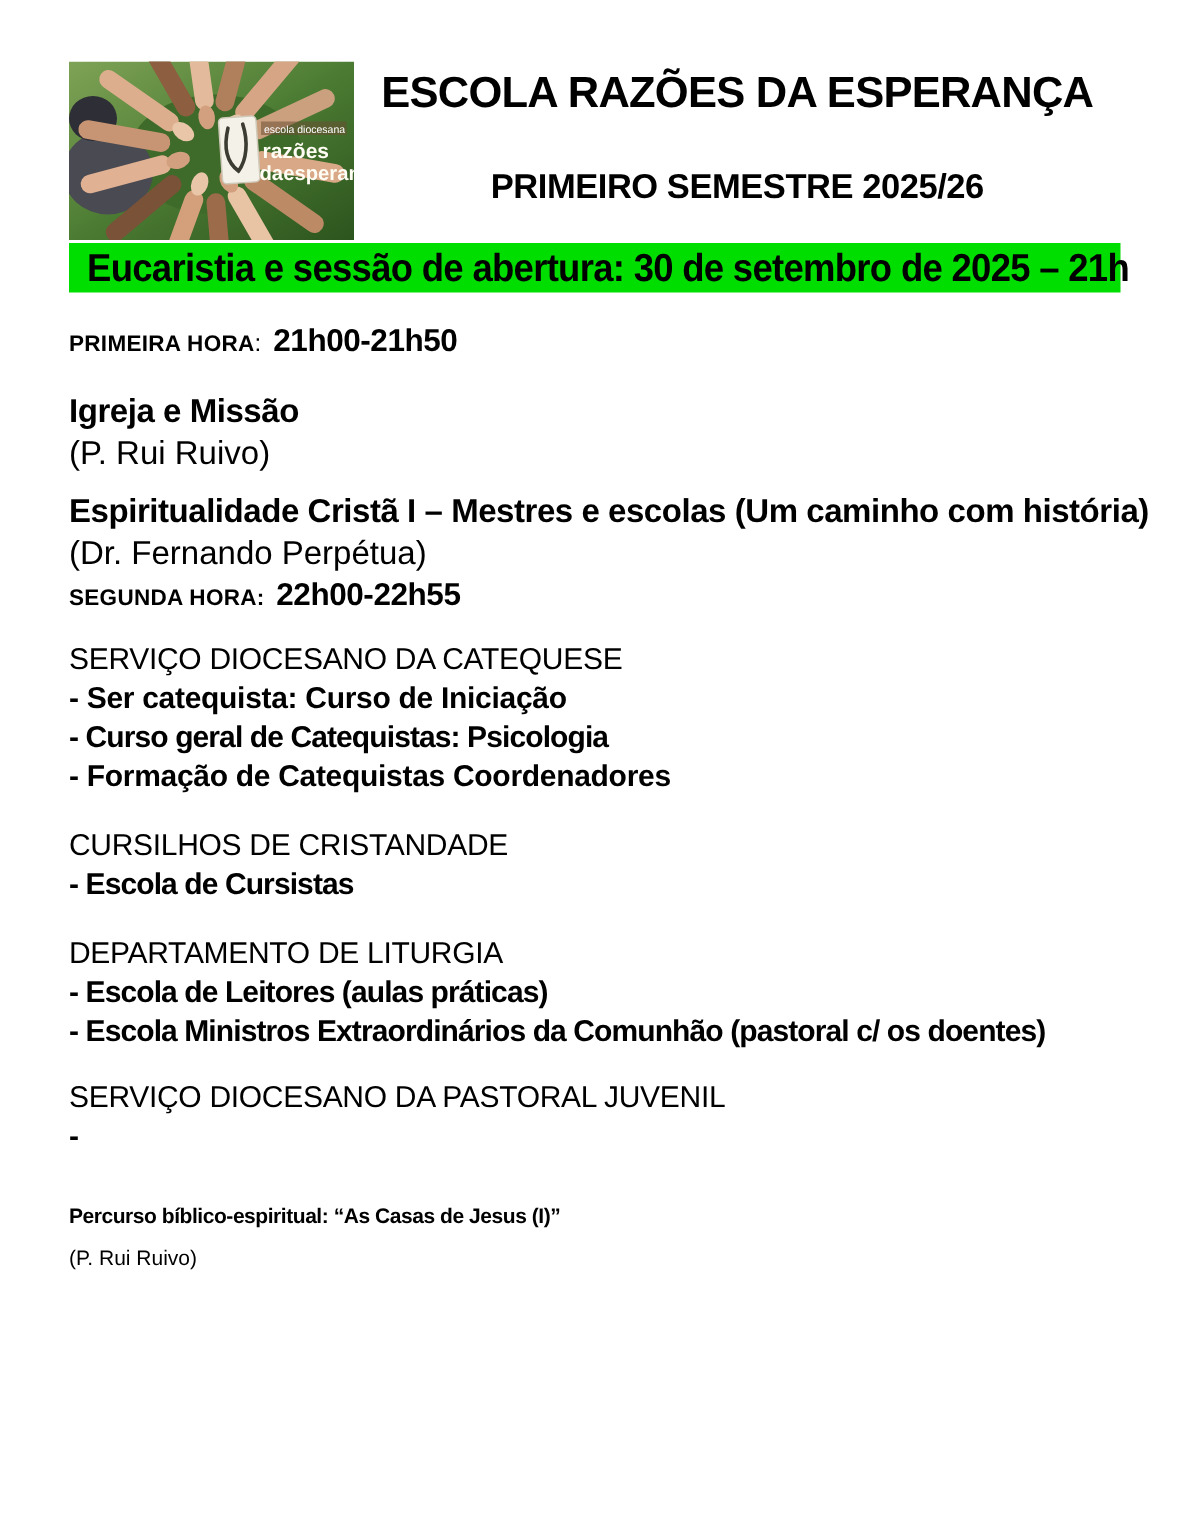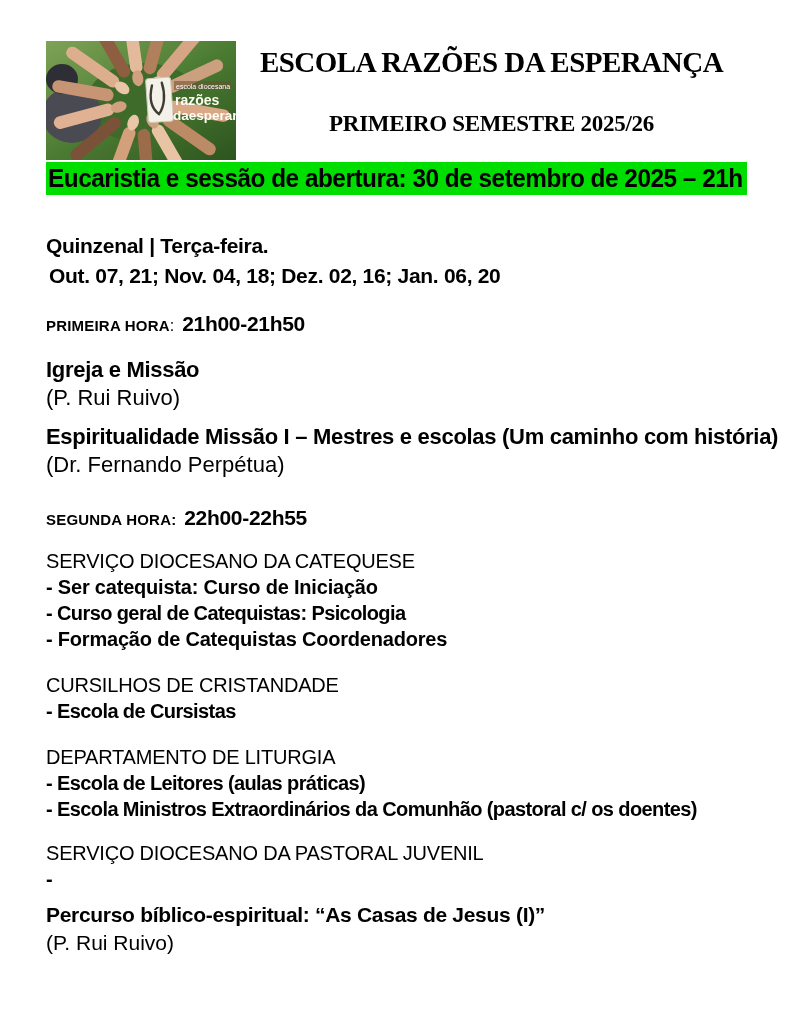--- a/index.html
+++ b/index.html
@@ -8,61 +8,61 @@
     width: 791px; height: 1024px; overflow: hidden;
     font-family: "Liberation Sans", sans-serif;
     color: #000;
   }
   .page { width: 791px; height: 1024px; padding: 38px 44px 0 46px; }
 
   
   .header { display: flex; align-items: flex-start; }
   .logo-wrap { width: 190px; height: 105px; margin-top: 3px; flex: 0 0 auto; }
   .logo-wrap svg { display: block; width: 190px; height: 119px; font-family: "Liberation Sans", sans-serif; }
-  .titles { flex: 1 1 auto; text-align: center; padding-top: 8px; font-family: Liberation Serif, serif; }
+  .titles { flex: 1 1 auto; text-align: center; padding-top: 8px; }
   .doc-title { font-size: 29px; font-weight: 700; line-height: 32px; letter-spacing: -0.5px; }
   .doc-subtitle { font-size: 23px; font-weight: 700; line-height: 26px; margin-top: 33px; letter-spacing: -0.3px; }
 
   
-  .banner { margin-top: 16px; padding: 2px 2px; background: #00de00; }
+  .banner { margin-top: 16px; padding: 2px 12px; background: #00de00; }
   .banner .t { font-size: 26px; font-weight: 700; line-height: 29px; letter-spacing: -0.5px; }
 
   
   p { margin: 0; }
   .fitw, .fitc { display: inline-block; white-space: nowrap; }
   .fitw { transform-origin: left center; }
   .fitc { transform-origin: center center; }
 
   .intro { margin-top: 36px; font-size: 21px; font-weight: 700; line-height: 30px; letter-spacing: -0.3px; }
   .indent-sm { padding-left: 3px; }
 
   .hora { line-height: 27px; }
   .hora1 { margin-top: 19px; }
-  .hora2 { margin-top: 25px; }
+  .hora2 { }
   .hlabel { font-size: 15px; font-weight: 700; letter-spacing: 0.2px; }
   .hcolon-reg { font-size: 16px; font-weight: 400; }
   .hcolon-bold { font-size: 15px; font-weight: 700; }
   .htime { font-size: 21px; font-weight: 700; margin-left: 8px; letter-spacing: -0.3px; }
 
   .course { font-size: 22px; line-height: 28px; }
   .course1 { margin-top: 17px; }
   .course2 { margin-top: 11px; }
   .course .ctitle { font-weight: 700; letter-spacing: -0.3px; }
   .course .cteacher { font-weight: 400; }
 
   .group { font-size: 20px; line-height: 26px; }
   .group1 { margin-top: 15px; }
   .group2 { margin-top: 20px; }
   .group3 { margin-top: 20px; }
   .group4 { margin-top: 18px; }
   .ghead { font-weight: 400; letter-spacing: -0.2px; }
   .gitem { font-weight: 700; letter-spacing: -0.2px; }
   .cond { letter-spacing: -0.6px; }
 
-  .closing { margin-top: 9px; font-size: 21px; line-height: 28px; }
+  .closing { margin-top: 25px; font-size: 14px; line-height: 28px; }
   .closing .ctitle { font-weight: 700; letter-spacing: -0.3px; }
   .closing .cteacher { font-weight: 400; }
 </style>
 </head>
 <body>
 
 <div class="page">
 
   <div class="header">
     <div class="logo-wrap">
@@ -114,36 +114,32 @@
     <div class="titles">
       <div class="doc-title"><span class="fitc">ESCOLA RAZÕES DA ESPERANÇA</span></div>
       <div class="doc-subtitle"><span class="fitc">PRIMEIRO SEMESTRE 2025/26</span></div>
     </div>
   </div>
 
   <div class="banner" style="background: rgb(0, 222, 0); color: rgb(0, 0, 0);">
     <span class="t fitw" style="transform: scaleX(0.9354);">Eucaristia e sessão de abertura: 30 de setembro de 2025 – 21h</span>
   </div>
 
-  <div class="intro">
-    <p><span class="fitw">Quinzenal | Terça-feira.</span></p>
-    <p class="indent-sm"><span class="fitw">Out. 07, 21; Nov. 04, 18; Dez. 02, 16; Jan. 06, 20</span></p>
-  </div>
 
   <p class="hora hora1">
     <span class="fitw"><span class="hlabel">PRIMEIRA HORA</span><span class="hcolon-reg">:</span><span class="htime">21h00-21h50</span></span>
   </p>
 
   <div class="course course1">
     <p><span class="ctitle fitw">Igreja e Missão</span></p>
     <p><span class="cteacher fitw">(P. Rui Ruivo)</span></p>
   </div>
 
   <div class="course course2">
-    <p><span class="ctitle fitw">Espiritualidade Missão I – Mestres e escolas (Um caminho com história)</span></p>
+    <p><span class="ctitle fitw">Espiritualidade Cristã I – Mestres e escolas (Um caminho com história)</span></p>
     <p><span class="cteacher fitw">(Dr. Fernando Perpétua)</span></p>
   </div>
 
   <p class="hora hora2">
     <span class="fitw"><span class="hlabel">SEGUNDA HORA</span><span class="hcolon-bold">:</span><span class="htime">22h00-22h55</span></span>
   </p>
 
   <div class="group group1">
     <p class="ghead"><span class="fitw">SERVIÇO DIOCESANO DA CATEQUESE</span></p>
     <p class="gitem"><span class="fitw">- Ser catequista: Curso de Iniciação</span></p>

